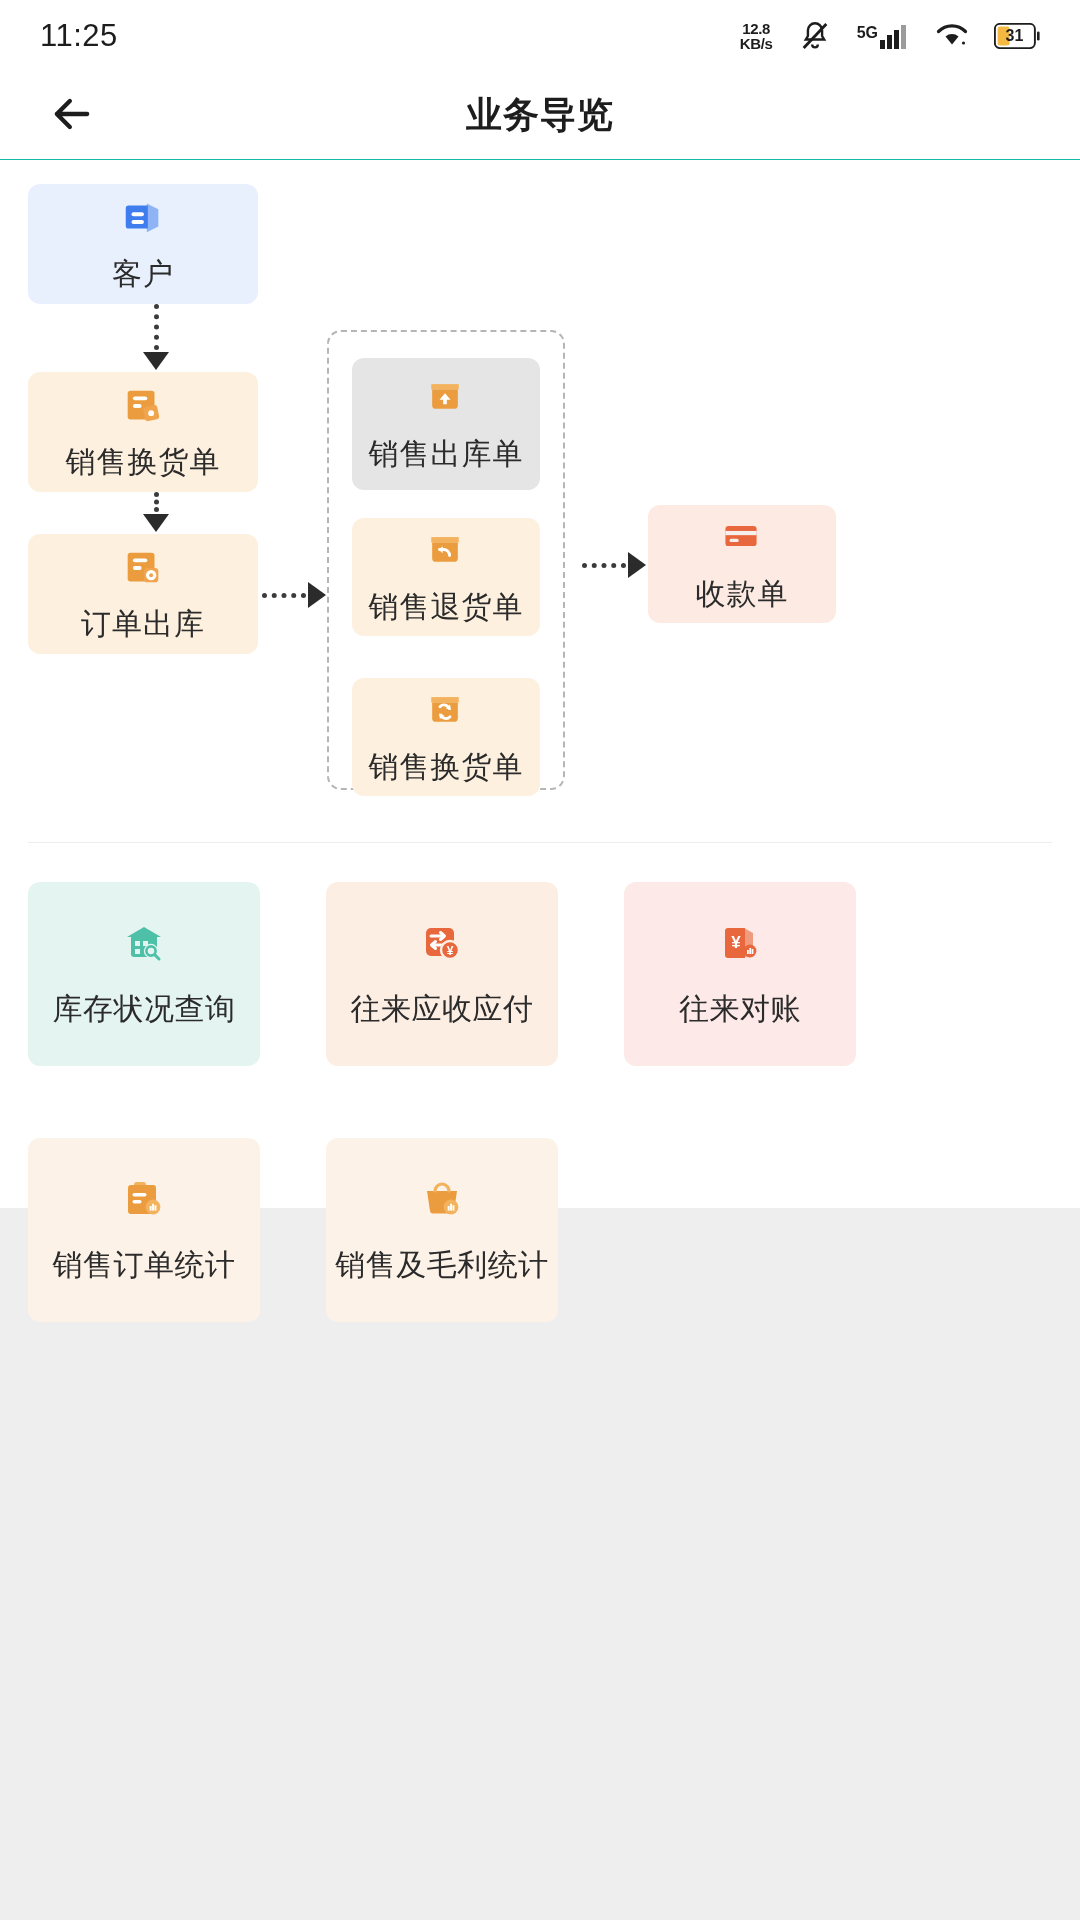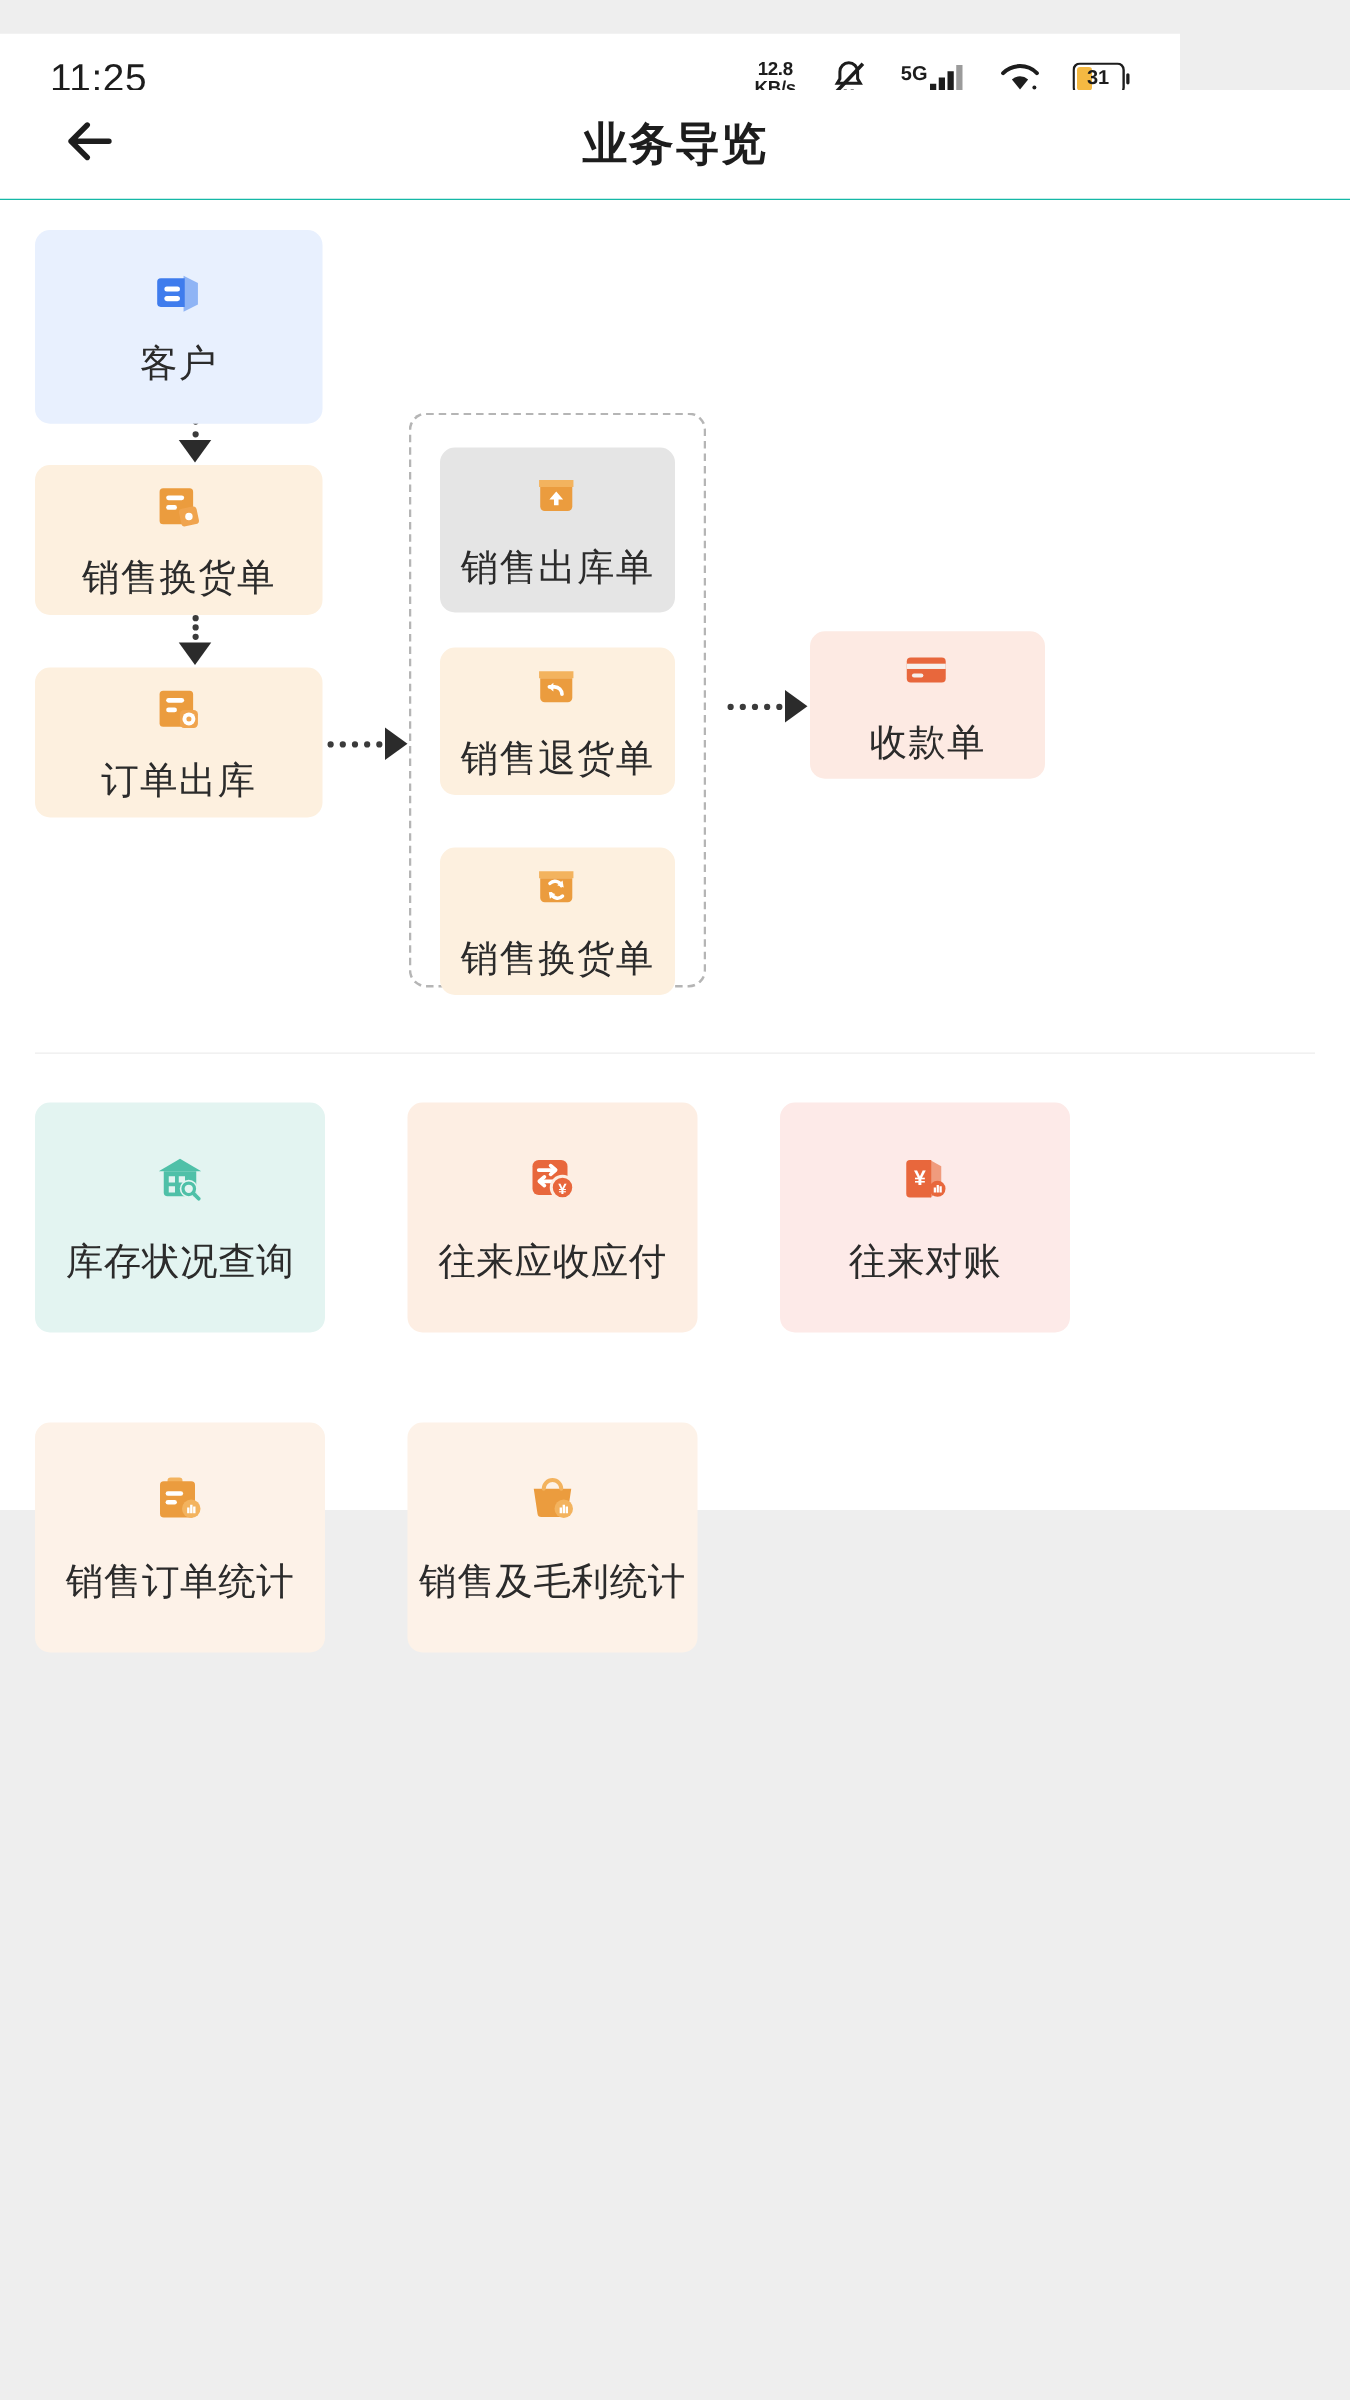--- a/index.html
+++ b/index.html
@@ -6,25 +6,24 @@
   html,body { width:1080px; height:1920px; }
   body {
     font-family: "Liberation Sans", "DejaVu Sans", sans-serif;
     background:#eeeeee;
     overflow:hidden;
   }
   .screen { position:relative; width:1080px; height:1920px; background:#eeeeee; }
 
   
   .statusbar {
-    position:absolute; top:0; left:0; width:944px; height:72px;
+    position:absolute; top:0; left:0; width:1080px; height:72px;
     background:#ffffff;
     display:flex; align-items:center; justify-content:space-between;
     padding:0 40px;
-    margin-top:27px;
   }
   .clock { font-size:31px; color:#1d1d1d; letter-spacing:0.5px; font-weight:400;}
   .sb-right { display:flex; align-items:center; gap:25px; }
   .netspeed {
     font-size:15px; line-height:15px; color:#1d1d1d; text-align:center;
     font-weight:600; letter-spacing:-0.3px;
   }
   .netspeed span { display:block; }
   .icon-svg { display:block; }
 
@@ -55,21 +54,21 @@
 
   .node {
     position:absolute;
     border-radius:12px;
     display:flex; flex-direction:column; align-items:center; justify-content:center;
     gap:14px;
   }
   .node-label { font-size:30px; color:#2b2b2b; letter-spacing:1px; white-space:nowrap; }
   .node .ic { width:46px; height:46px; display:block; }
 
-  #n-customer { left:28px;  top:24px;  width:230px; height:155px; background:#e8f0fe; }
+  #n-customer { left:28px;  top:24px;  width:230px; height:120px; background:#e8f0fe; }
   #n-order    { left:28px;  top:212px; width:230px; height:120px; background:#fdf0df; }
   #n-outbound { left:28px;  top:374px; width:230px; height:120px; background:#fdf0df; }
 
   .dashbox {
     position:absolute; left:327px; top:170px; width:238px; height:460px;
     border:2px dashed #b5b5b5; border-radius:14px;
   }
   #n-ck-out   { left:352px; top:198px; width:188px; height:132px; background:#e5e5e5; }
   #n-ck-ret   { left:352px; top:358px; width:188px; height:118px; background:#fdf0df; }
   #n-ck-exc   { left:352px; top:518px; width:188px; height:118px; background:#fdf0df; }

